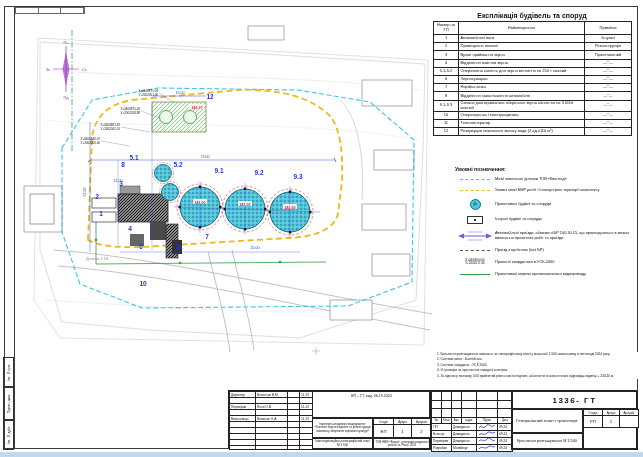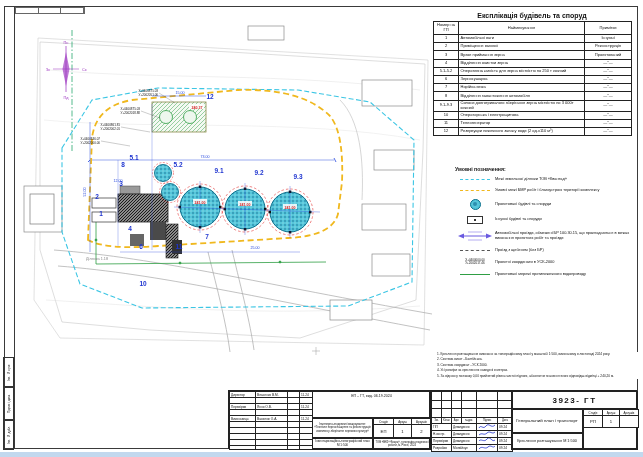--- a/index.html
+++ b/index.html
@@ -606,21 +606,21 @@
       <tr>
         <td colspan="2">Розробив</td>
         <td colspan="2">Матвійчук</td>
         <td><svg width="18" height="5">
                 <path d="M1,4 C4,0 7,5 10,2 S15,4 17,1" stroke="#2233cc" stroke-width="0.8" fill="none"></path>
               </svg></td>
         <td>09.24</td>
       </tr>
     </tbody>
       </table>
-    <div class="tb-cell doc-cell">3923- ГТ</div>
+    <div class="tb-cell doc-cell">1336- ГТ</div>
     <div class="tb-cell title-cell">Генеральний план і транспорт</div>
     <div class="tb-cell subtitle-cell">Креслення розташування М 1:500</div>
     <table class="stamp-table" style="left:152px;top:18px;width:55px;height:18px;">
       <colgroup>
           <col style="width:19px">
           <col style="width:17px">
           <col style="width:19px">
         </colgroup>
       <tbody>
           <tr>

